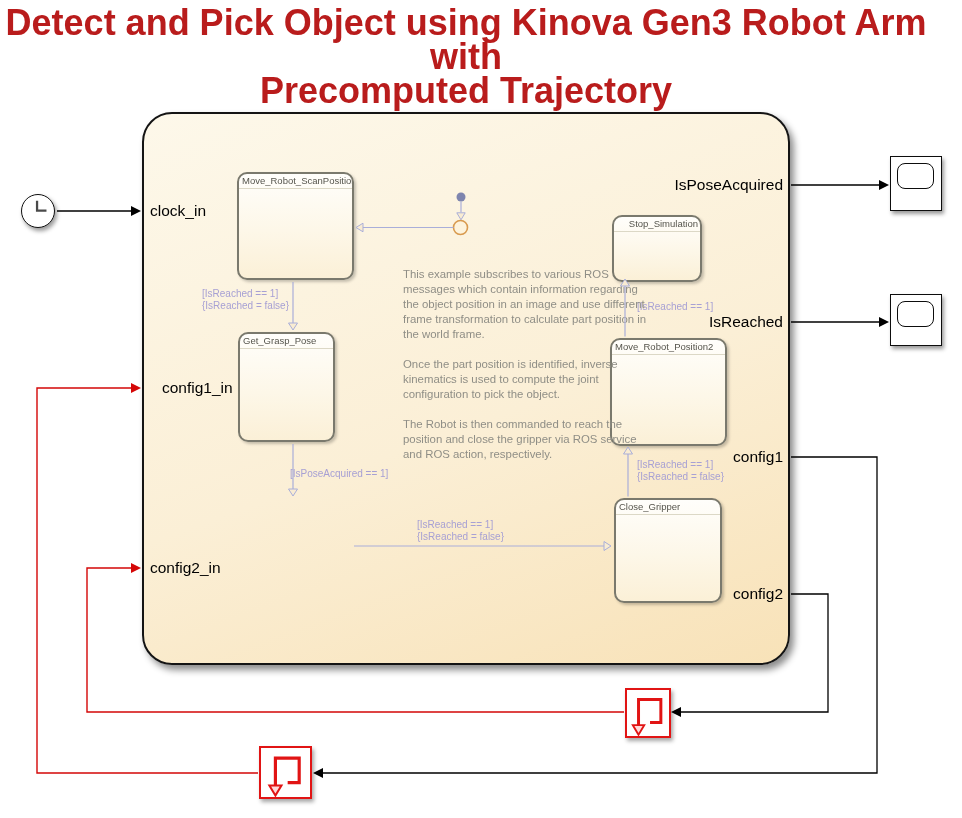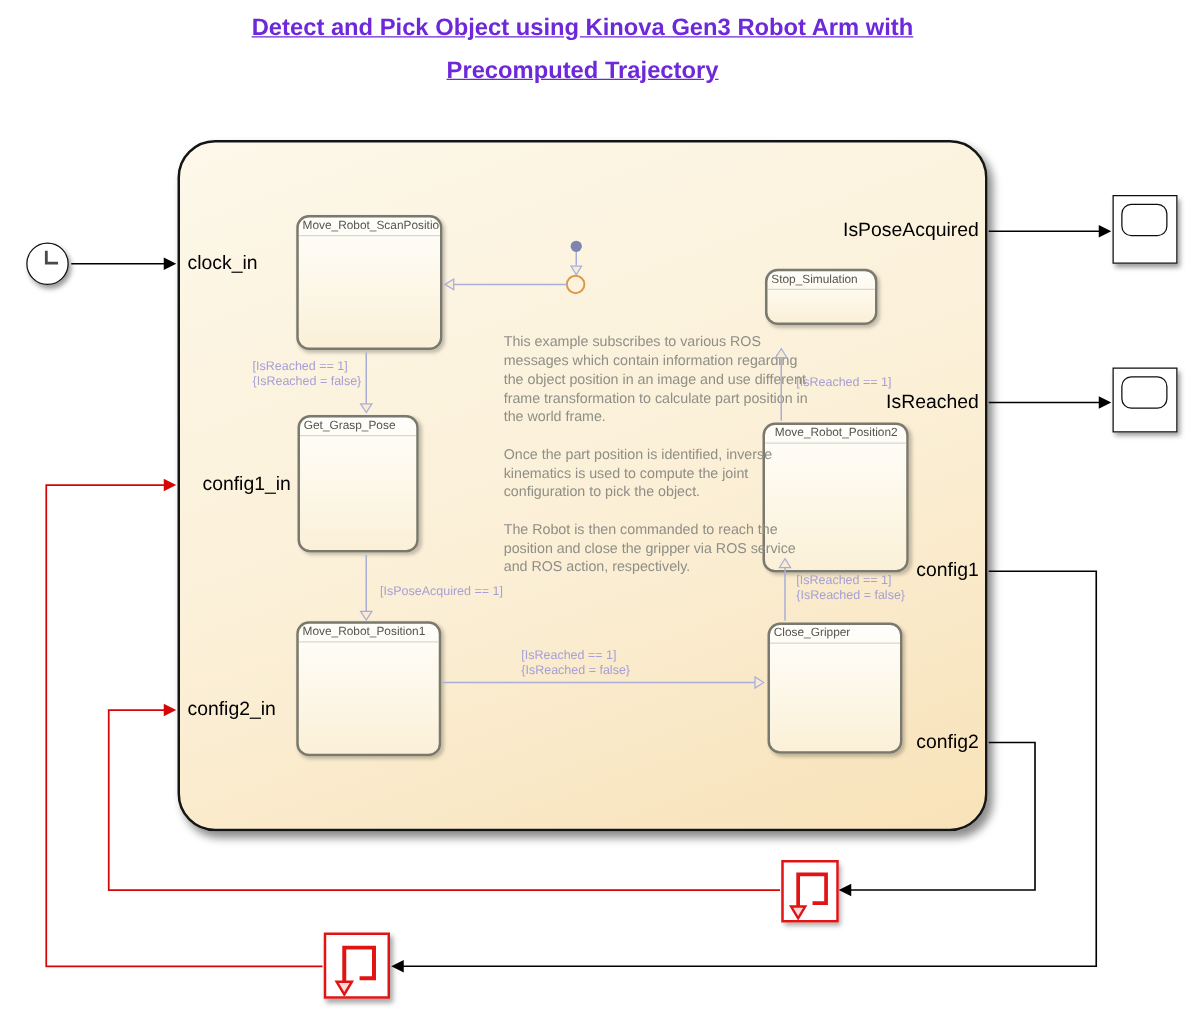--- a/index.html
+++ b/index.html
@@ -16,22 +16,22 @@
     --c-chart_fill_top:#fdf8ea;
     --c-chart_fill_bottom:#f8e2b8;
   }
   html,body{margin:0;padding:0;background:#ffffff;}
   .page{
     position:relative;width:962px;height:818px;background:#ffffff;overflow:hidden;
     font-family:"Liberation Sans",sans-serif;
   }
   .title{
     position:absolute;left:0;top:6px;width:932px;margin:0;
-    font-size:19px;line-height:34px;font-weight:bold;color:#6d28d9;
-    text-align:center;white-space:pre-line;letter-spacing:0px;text-decoration:underline;
+    font-size:36px;line-height:34px;font-weight:bold;color:#b91c1c;
+    text-align:center;white-space:pre-line;letter-spacing:0px;
   }
   .chart{
     position:absolute;left:142px;top:112px;width:648px;height:553px;
     box-sizing:border-box;border:2px solid #141414;border-radius:30px;
     background:linear-gradient(160deg,var(--c-chart_fill_top,#fdf8ea) 0%,#fbefd6 55%,var(--c-chart_fill_bottom,#f8e2b8) 100%);
     box-shadow:4px 5px 7px rgba(0,0,0,0.45);
   }
   .port-label{
     position:absolute;font-size:15.5px;line-height:16px;color:#000;white-space:nowrap;
   }
@@ -101,36 +101,33 @@
     <div class="port-label out" style="right:5px;top:200px;">IsReached</div>
     <div class="port-label out" style="right:5px;top:335px;">config1</div>
     <div class="port-label out" style="right:5px;top:472px;">config2</div>
 
     <div class="state" style="left:93px;top:58px;width:117px;height:108px;">
       <div class="state-label">Move_Robot_ScanPosition</div>
     </div>
     <div class="state" style="left:94px;top:218px;width:97px;height:110px;">
       <div class="state-label">Get_Grasp_Pose</div>
     </div>
-    <div class="state" style="left:93px;top:383px;width:116px;height:108px;">
-      <div class="state-label">Move_Robot_Position1</div>
-    </div>
-    <div class="state" style="left:468px;top:101px;width:90px;height:45px;">
+    <div class="state" style="left:468px;top:101px;width:90px;height:67px;text-align:right;">
       <div class="state-label">Stop_Simulation</div>
     </div>
-    <div class="state" style="left:466px;top:224px;width:117px;height:120px;text-align:center;">
+    <div class="state" style="left:466px;top:224px;width:117px;height:108px;">
       <div class="state-label">Move_Robot_Position2</div>
     </div>
     <div class="state" style="left:470px;top:384px;width:108px;height:105px;">
       <div class="state-label">Close_Gripper</div>
     </div>
 
     <div class="trans-label" style="left:58px;top:174px;">[IsReached == 1]
 {IsReached = false}</div>
-    <div class="trans-label" style="left:160px;top:354px;">[IsPoseAcquired == 1]</div>
+    <div class="trans-label" style="left:146px;top:354px;">[IsPoseAcquired == 1]</div>
     <div class="trans-label" style="left:273px;top:405px;">[IsReached == 1]
 {IsReached = false}</div>
     <div class="trans-label" style="left:493px;top:345px;">[IsReached == 1]
 {IsReached = false}</div>
     <div class="trans-label" style="left:493px;top:187px;">[IsReached == 1]</div>
 
     <div class="note">This example subscribes to various ROS
 messages which contain information regarding
 the object position in an image and use different
 frame transformation to calculate part position in

